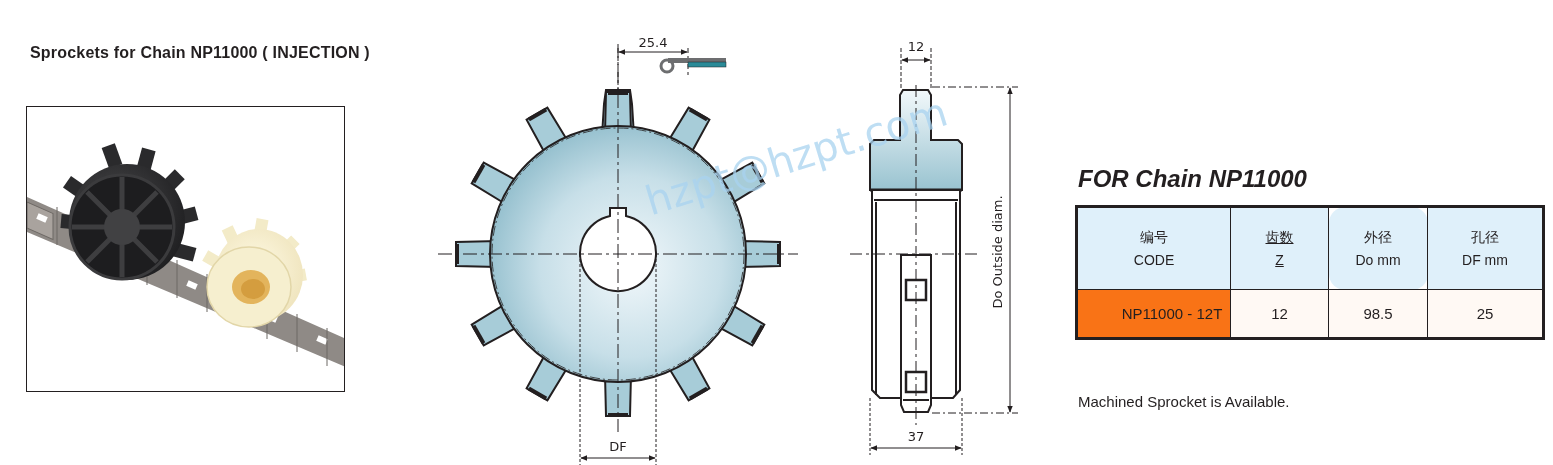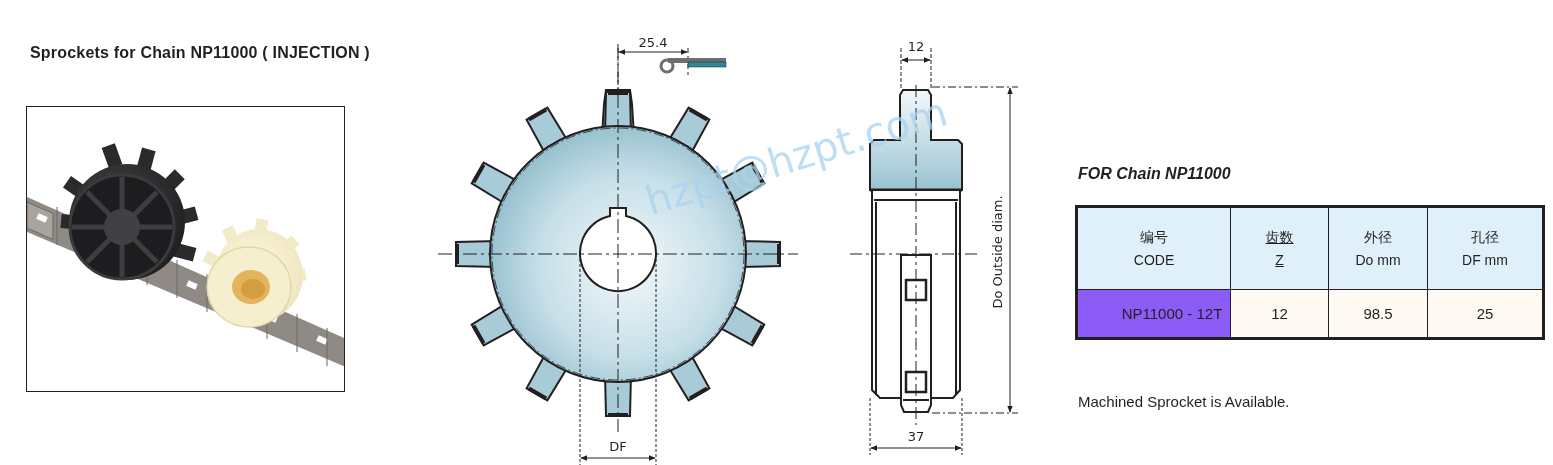--- a/index.html
+++ b/index.html
@@ -3,30 +3,30 @@
 <meta charset="utf-8">
 <style>
   html, body { margin:0; padding:0; background:#ffffff; }
   body { width:1553px; height:465px; position:relative; overflow:hidden;
          font-family:"Liberation Sans", sans-serif; color:#231f20; }
   .title { position:absolute; left:30px; top:44px; font-size:16px; font-weight:bold;
            letter-spacing:0.2px; white-space:nowrap; }
   .photo { position:absolute; left:26px; top:106px; width:319px; height:286px;
            border:1.5px solid #231f20; background:#fff; box-sizing:border-box; overflow:hidden; }
   .drawing { position:absolute; left:420px; top:30px; }
-  .section-title { position:absolute; left:1078px; top:165px; font-size:16px; font-weight:bold;
+  .section-title { position:absolute; left:1078px; top:165px; font-size:24px; font-weight:bold;
                    font-style:italic; white-space:nowrap; }
   table.spec { position:absolute; left:1075px; top:205px; border-collapse:collapse;
                border:3px solid #231f20; font-size:17px; }
   table.spec td, table.spec th { border:1px solid #231f20; text-align:center; font-weight:normal;
                color:#231f20; padding:0; }
   table.spec th { background:#dff0fa; height:81px; line-height:23px; font-size:14px; }
   table.spec td { height:47px; background:#fff9f4; font-size:15px; }
-  table.spec td.code { background:#8b5cf6;padding-left:36px; }
-  .c1 { width:152px; } .c2 { width:97px;text-decoration:underline; } .c3 { width:98px; } .c4 { width:114px; }
+  table.spec td.code { background:#f97316;padding-left:36px; }
+  .c1 { width:152px; } .c2 { width:97px;text-decoration:underline; } .c3 { width:98px;border-radius:16px; } .c4 { width:114px; }
   .note { position:absolute; left:1078px; top:393px; font-size:15px; white-space:nowrap; }
   .dim-text { font-family:"DejaVu Sans", sans-serif; font-size:13px; fill:#231f20; }
   .watermark { position:absolute; left:640px; top:180px; font-size:40px; color:#a9d3f0;
                opacity:0.75; transform:rotate(-17deg); transform-origin:left top;
                font-family:"DejaVu Sans", sans-serif; white-space:nowrap; pointer-events:none; }
 </style>
 </head>
 <body>
 
 <div class="title">Sprockets for Chain NP11000 ( INJECTION )</div>

